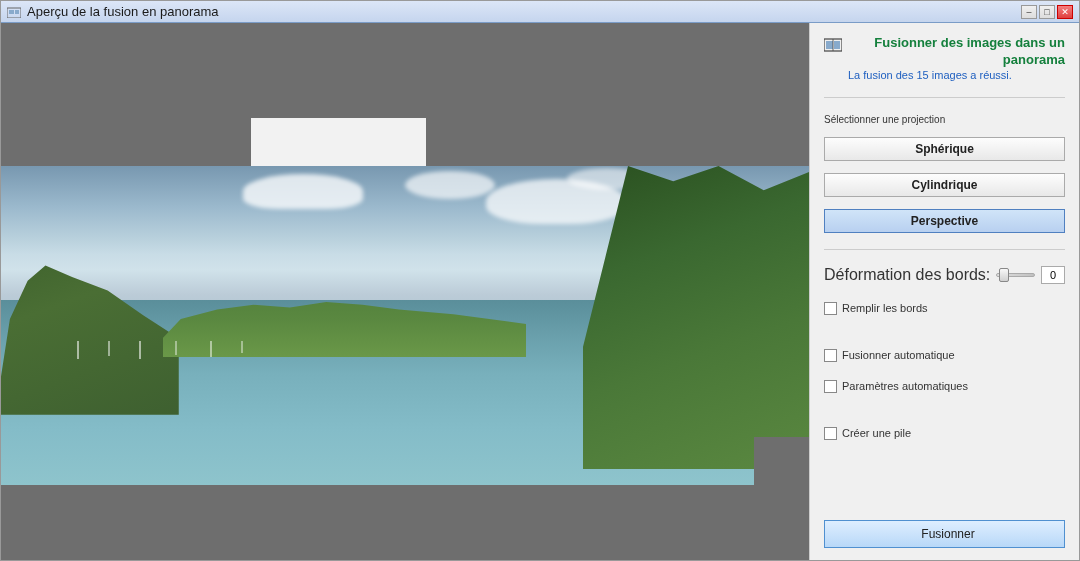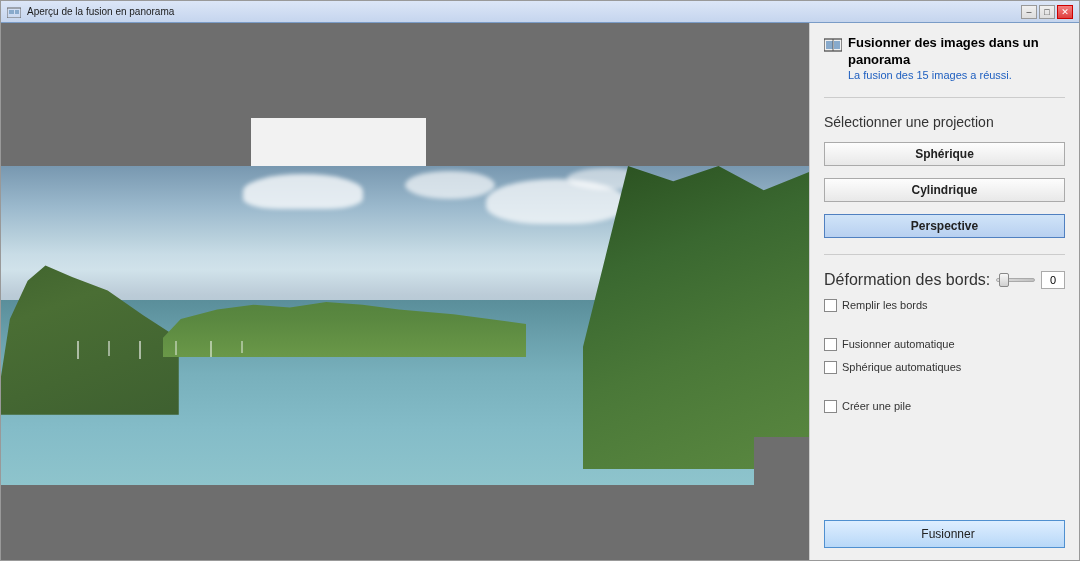--- a/index.html
+++ b/index.html
@@ -23,21 +23,21 @@
       background: linear-gradient(to bottom, #dce6f7 0%, #c5d5ee 100%);
       height: 22px;
       display: flex;
       align-items: center;
       justify-content: space-between;
       padding: 0 6px;
       border-bottom: 1px solid #7a9cc7;
       flex-shrink: 0;
     }
     .title-bar-text {
-      font-size: 10px;
+      font-size: 13px;
       color: #1a1a1a;
       font-weight: normal;
     }
     .title-bar-controls {
       display: flex;
       gap: 2px;
     }
     .title-btn {
       width: 16px;
       height: 14px;
@@ -86,29 +86,30 @@
     .panel-icon {
       width: 18px;
       height: 16px;
       flex-shrink: 0;
       margin-top: 2px;
     }
     .panel-title-group {}
     .panel-title {
       font-size: 13px;
       font-weight: bold;
-      color: #000000;
+      color: #15803d;
       line-height: 1.3;
+      text-align: right;
     }
     .panel-subtitle {
       font-size: 11px;
       color: #2060c0;
     }
     .section-label {
-      font-size: 14px;
+      font-size: 10px;
       color: #333;
       margin-top: 4px;
       margin-bottom: 4px;
     }
     .projection-btn {
       width: 100%;
       height: 24px;
       background: linear-gradient(to bottom, #fdfdfd, #e8e8e8);
       border: 1px solid #aaa;
       font-size: 12px;
@@ -168,21 +169,21 @@
       font-size: 11px;
       text-align: center;
       display: flex;
       align-items: center;
       justify-content: center;
     }
     .checkbox-row {
       display: flex;
       align-items: center;
       gap: 5px;
-      margin-top: 2px;
+      margin-top: 10px;
     }
     .checkbox {
       width: 13px;
       height: 13px;
       border: 1px solid #888;
       background: white;
       flex-shrink: 0;
       cursor: pointer;
     }
     .checkbox-label {
@@ -324,21 +325,21 @@
 
       <div style="margin-top:8px;"></div>
 
       <div class="checkbox-row">
         <div class="checkbox"></div>
         <span class="checkbox-label">Fusionner automatique</span>
       </div>
 
       <div class="checkbox-row">
         <div class="checkbox"></div>
-        <span class="checkbox-label">Sphérique automatiques</span>
+        <span class="checkbox-label">Paramètres automatiques</span>
       </div>
 
       <div style="margin-top:8px;"></div>
 
       <div class="checkbox-row">
         <div class="checkbox"></div>
         <span class="checkbox-label">Créer une pile</span>
       </div>
 
       <div class="spacer"></div>

